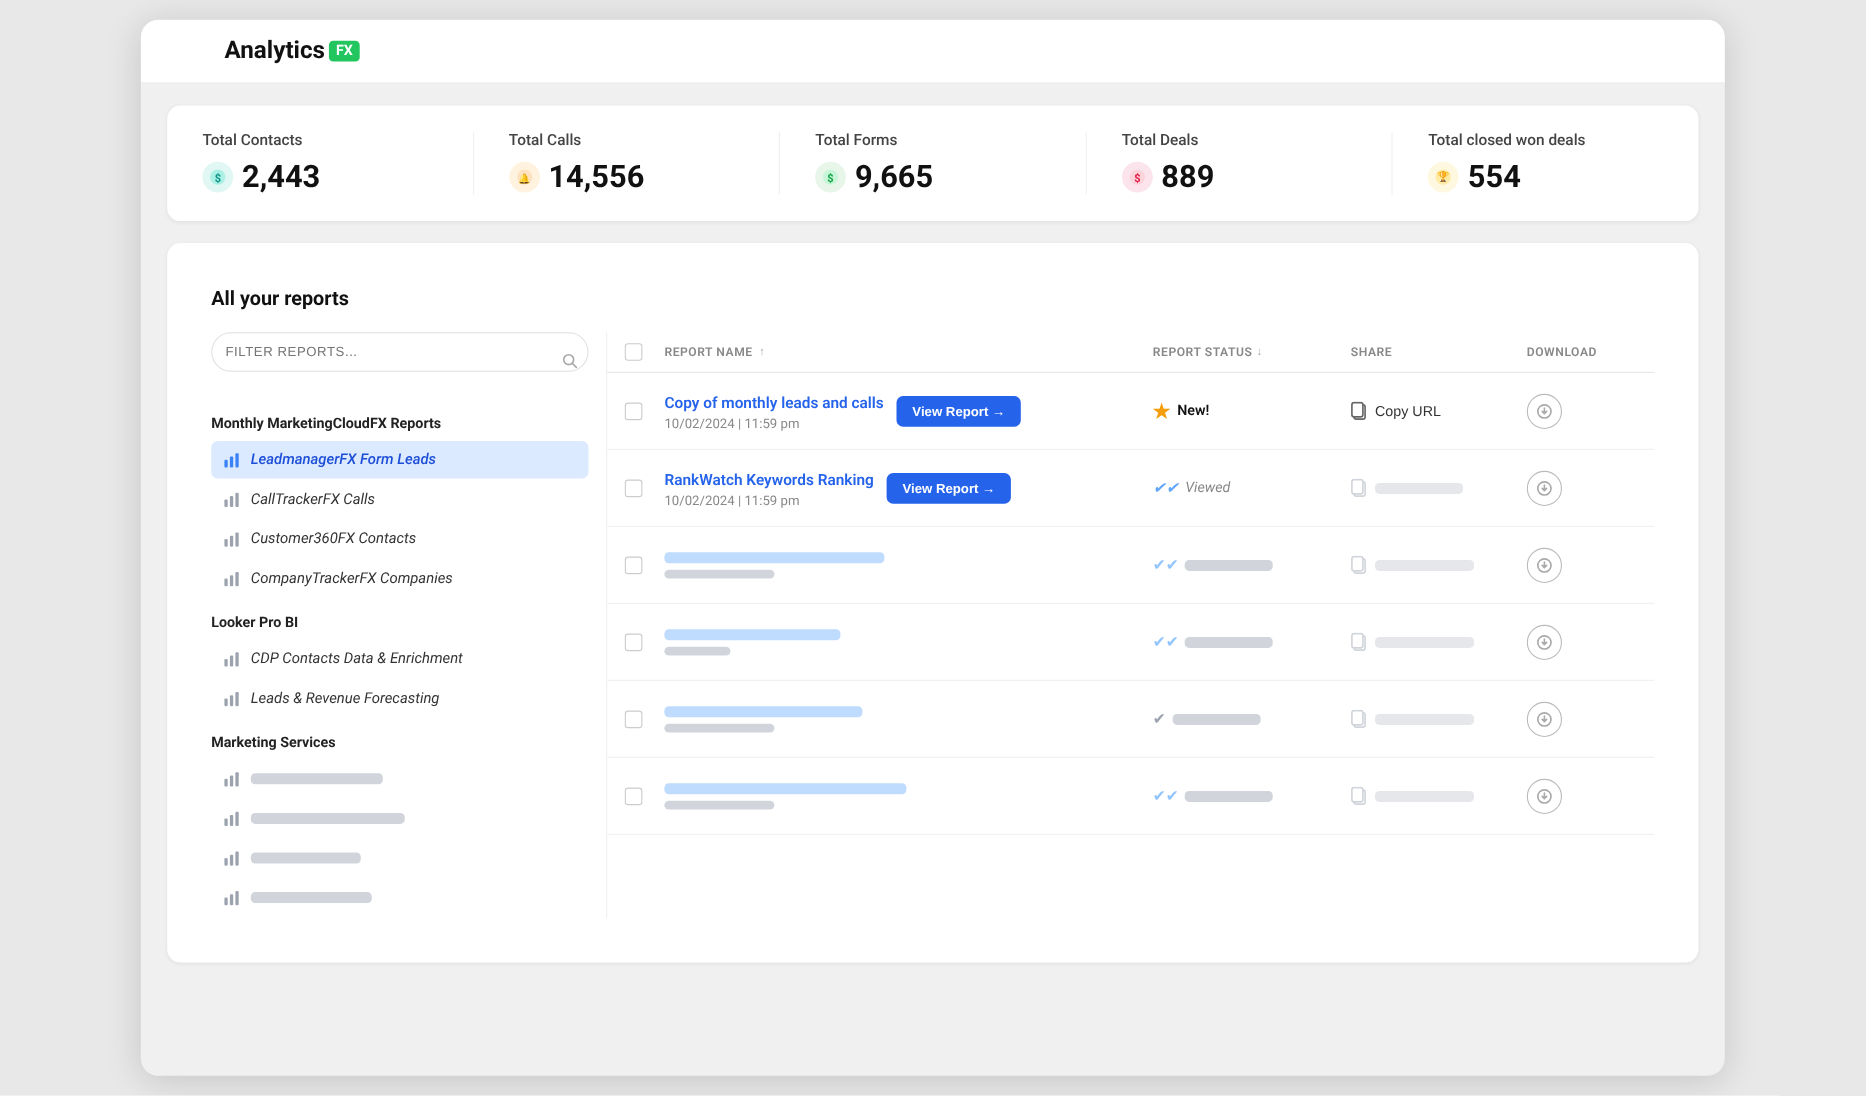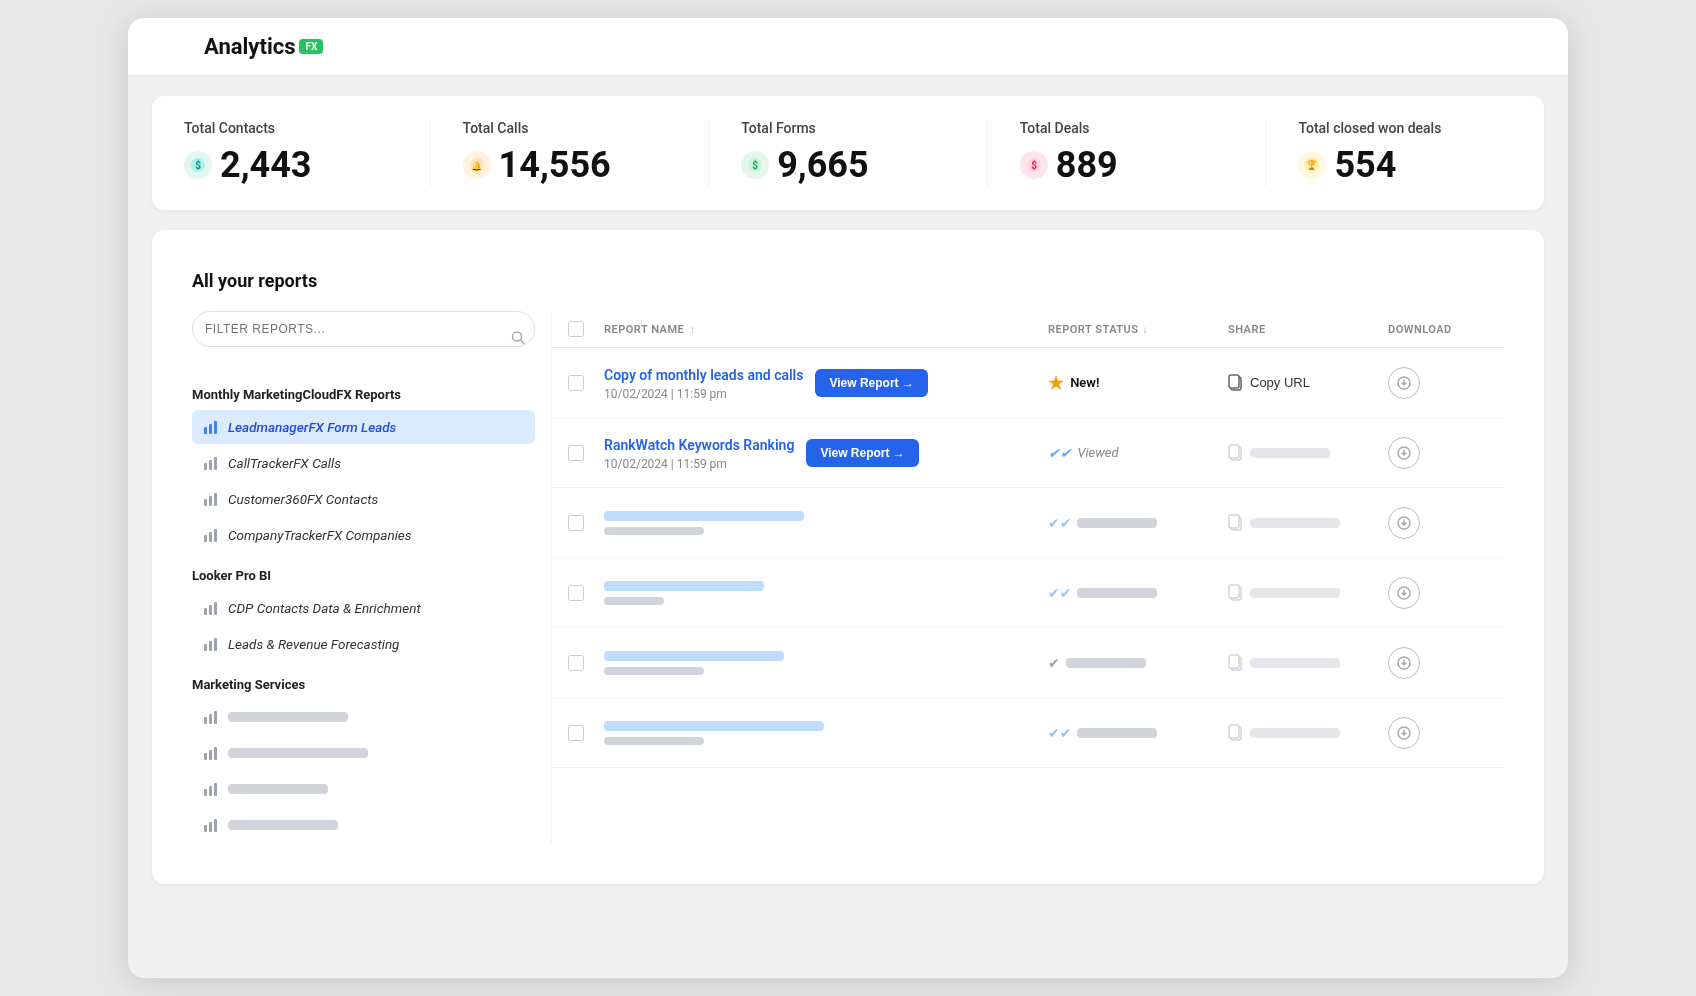--- a/index.html
+++ b/index.html
@@ -35,21 +35,21 @@
     }
     .logo-text {
       font-size: 22px;
       font-weight: 700;
       color: #111;
       margin-left: 44px;
     }
     .logo-badge {
       background: #22c55e;
       color: #fff;
-      font-size: 10px;
+      font-size: 13px;
       font-weight: 700;
       padding: 2px 6px;
       border-radius: 4px;
       margin-left: 2px;
     }
     
     .stats-bar {
       background: #fff;
       margin: 20px 24px;
       border-radius: 12px;
@@ -89,21 +89,21 @@
       justify-content: center;
       font-size: 14px;
       flex-shrink: 0;
     }
     .stat-icon.teal { background: #e0f7f4; }
     .stat-icon.orange { background: #fff3e0; }
     .stat-icon.green { background: #e8f5e9; }
     .stat-icon.pink { background: #fce4ec; }
     .stat-icon.gold { background: #fff8e1; }
     .stat-number {
-      font-size: 36px;
+      font-size: 28px;
       font-weight: 700;
       color: #111;
       text-align: right;
     }
     
     .reports-section {
       background: #fff;
       margin: 0 24px;
       border-radius: 12px;
       padding: 40px;

